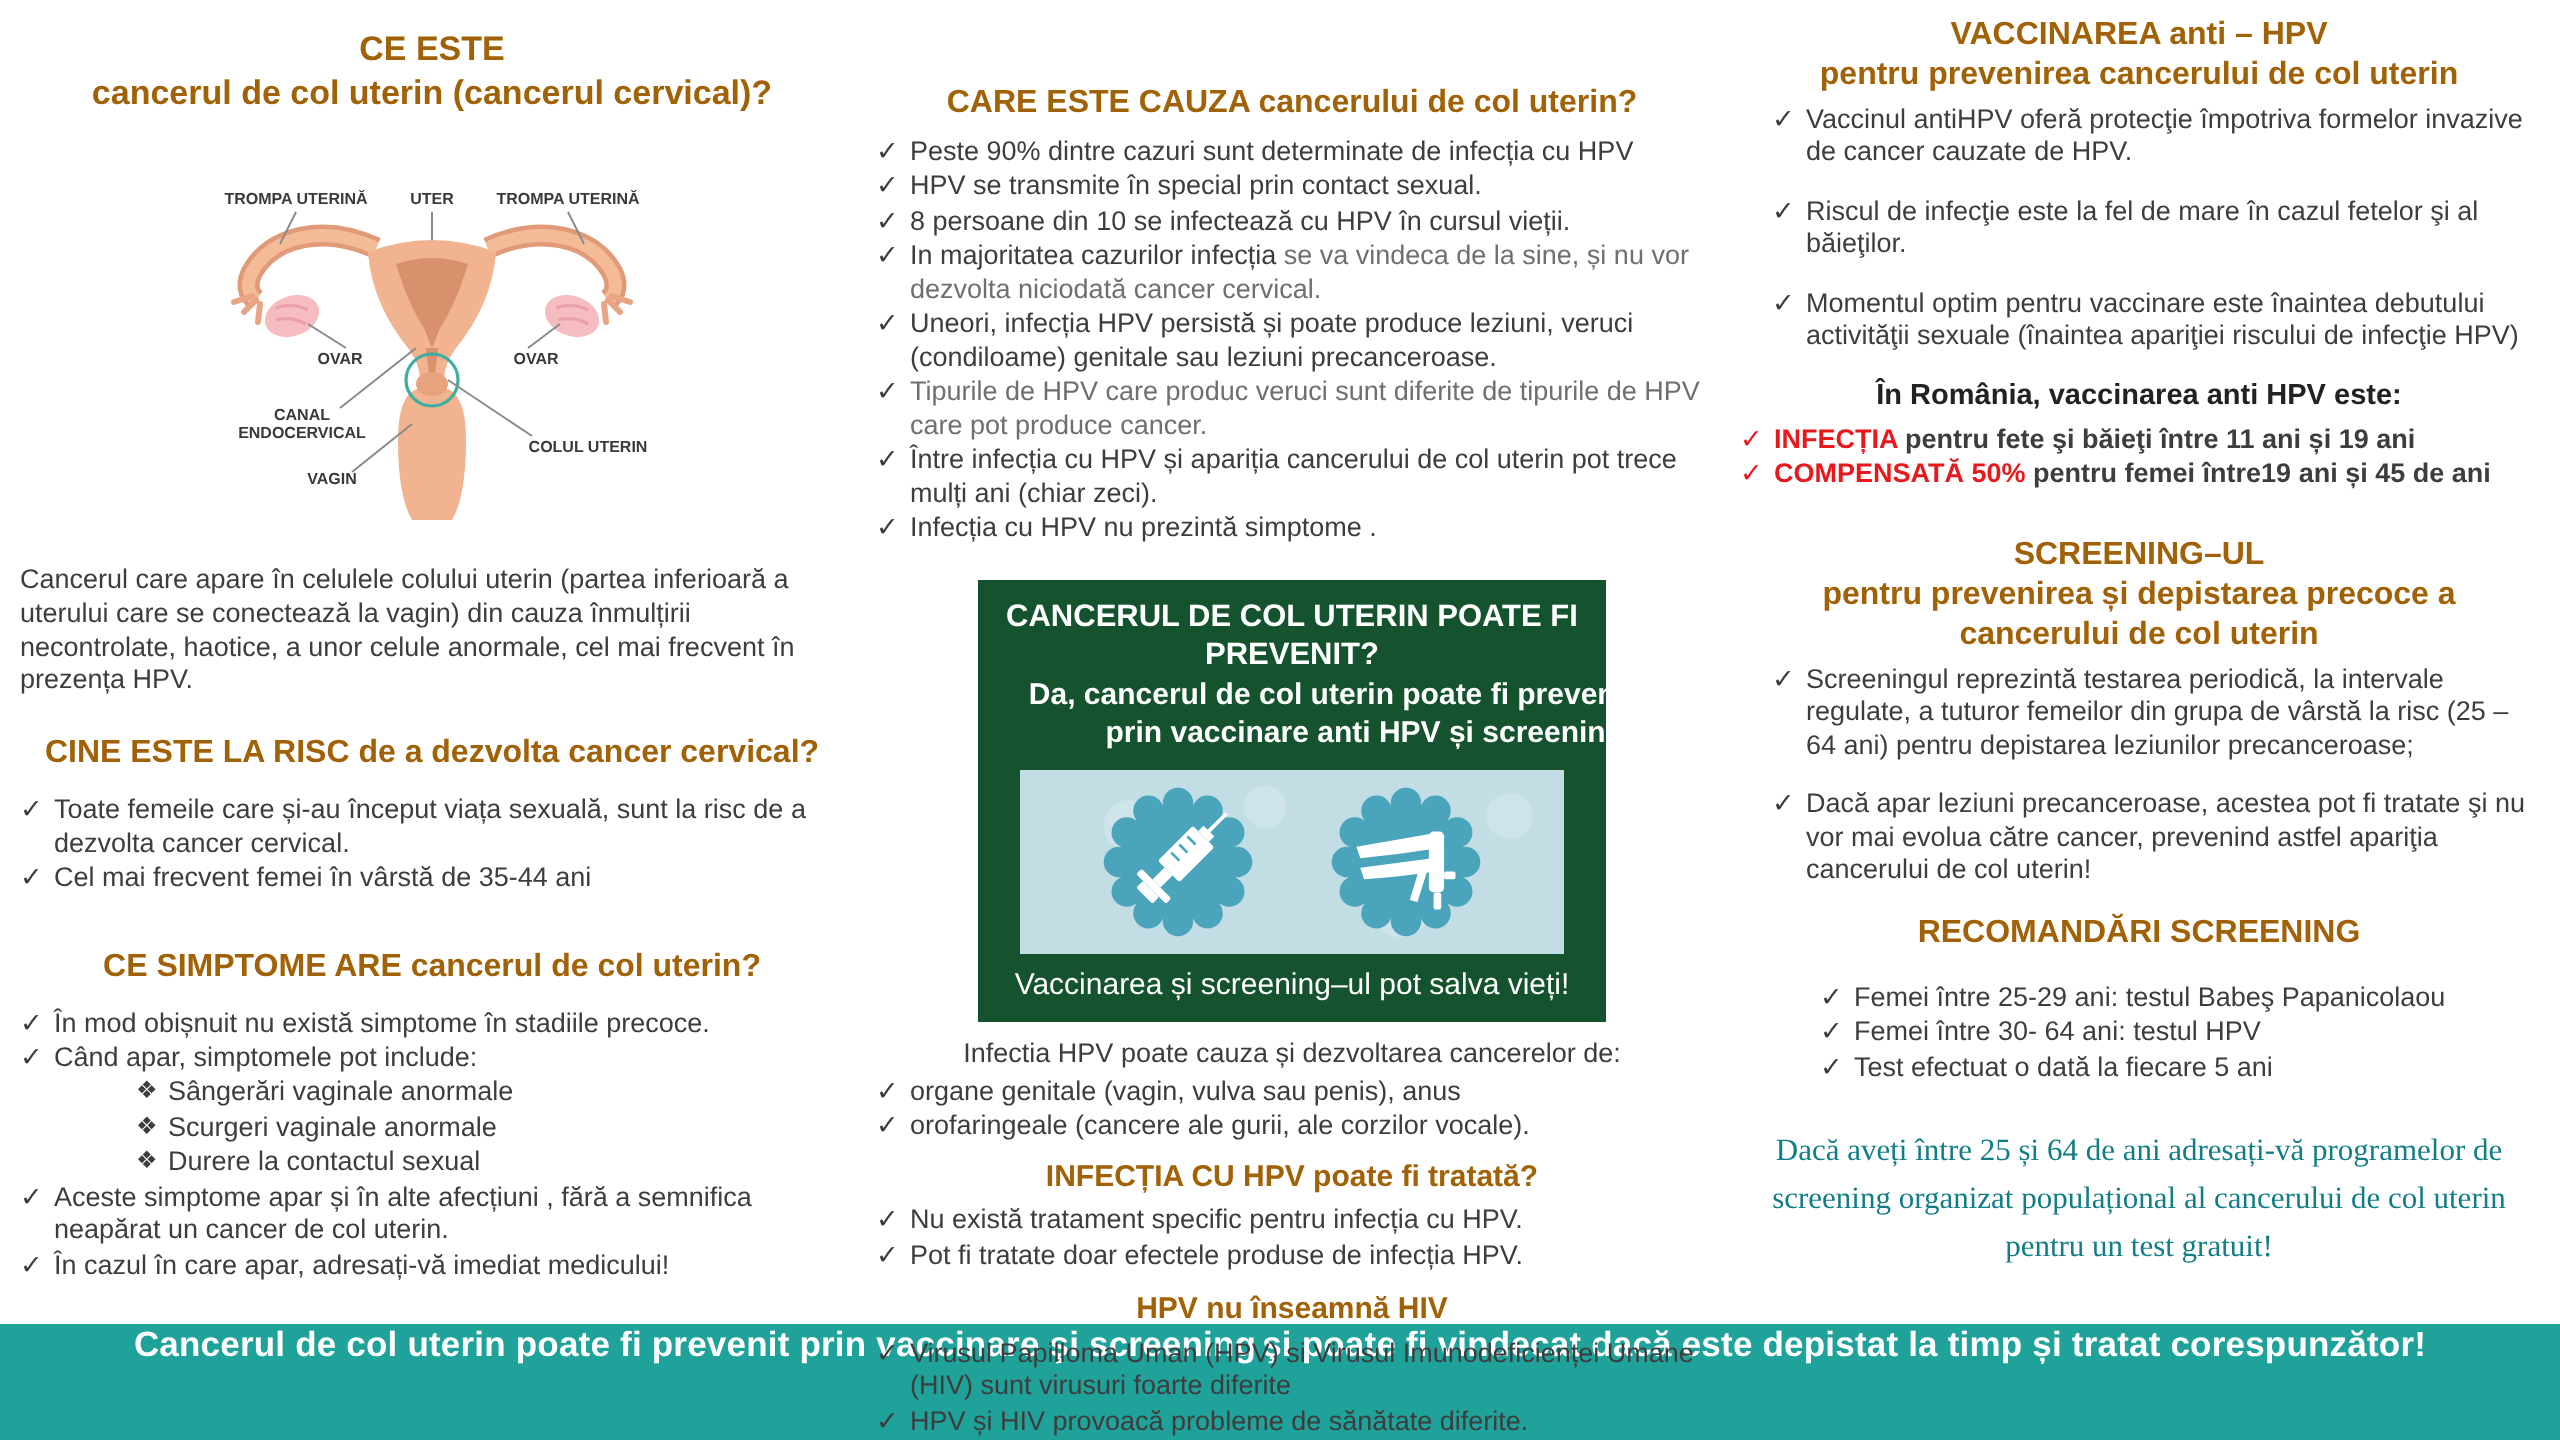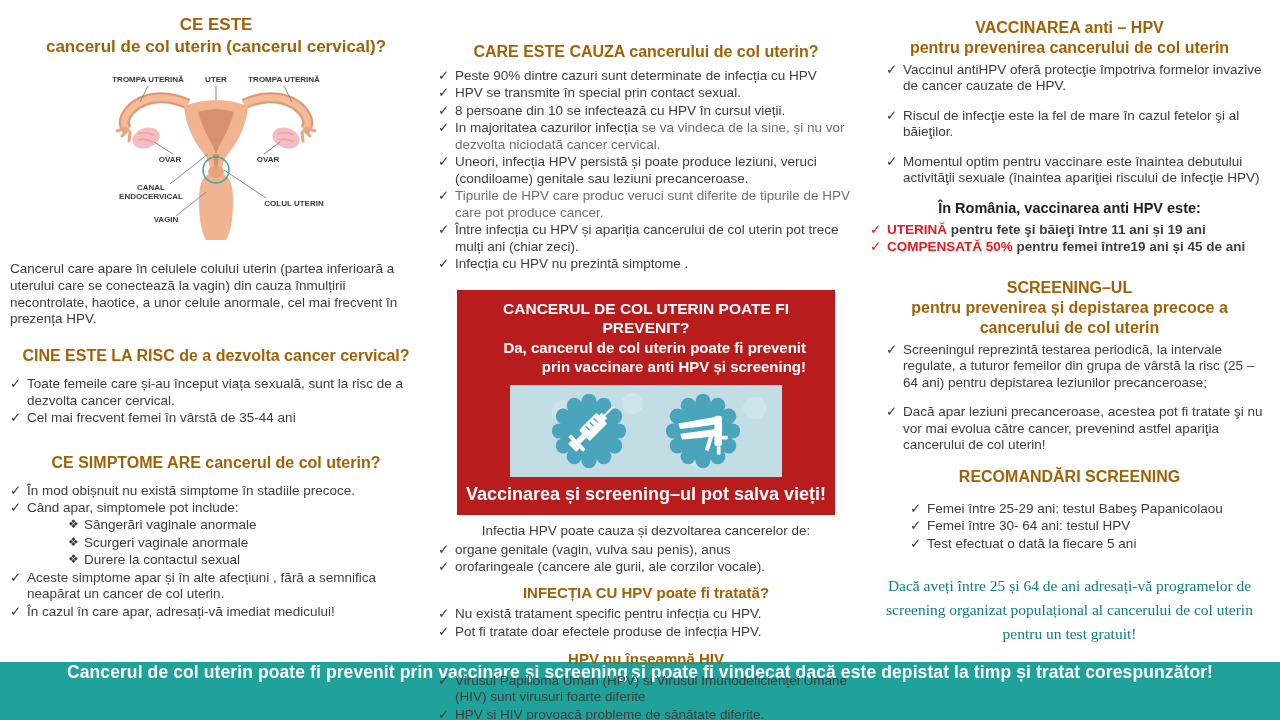--- a/index.html
+++ b/index.html
@@ -3,53 +3,53 @@
 <meta charset="utf-8">
 <style>
   * { margin:0; padding:0; box-sizing:border-box; }
   html,body { width:1280px; height:720px; background:#fff; overflow:hidden;
     font-family:"Liberation Sans", sans-serif; }
   .page { width:1280px; height:720px; position:relative; background:#fff; }
   .content { display:flex; height:662px; }
   .col { position:relative; }
   .col1 { width:430px; padding:14px 8px 0 10px; }
   .col2 { width:430px; padding:12px 6px 0 8px;margin-top:30px; }
-  .col3 { width:420px; padding:8px 11px 0 10px;margin-top:10px; }
+  .col3 { width:420px; padding:8px 11px 0 10px; }
 
   .teal-h { color:#a16207; font-weight:bold; text-align:center; }
   .h-lg { font-size:17px; line-height:1.3; }
   .h-md { font-size:16px; line-height:1.25; }
   .h-sm { font-size:15px; line-height:1.25; }
 
   .body-txt { color:#3d3d3d; font-size:13.5px; line-height:1.24; }
 
   .li { display:flex; color:#3d3d3d; font-size:13.5px; line-height:1.22; margin-bottom:1px; }
   .blt { width:17px; flex:0 0 17px; text-align:left; }
   .li.sub { padding-left:58px; }
   .li.sub .blt { flex:0 0 16px; width:16px; font-size:12px; }
   .txt { flex:1; }
   .c-red { color:#e8191d; }
   .c-gray { color:#6f6f6f; }
   .w-b { font-weight:bold; }
   .list-spaced .li { margin-bottom:13px; }
 
   .intro { margin-top:11px; padding-right:10px; }
 
-  .diagram-wrap { margin-top:12px; text-align:center; }
-
-  .prevent-box { width:378px; margin:17px auto 0; background:#b91c1c; padding:9px 8px 10px; text-align:center; }
+  .diagram-wrap { margin-top:32px; text-align:center; }
+
+  .prevent-box { width:314px; margin:17px auto 0; background:#14532d; padding:9px 8px 10px; text-align:center; }
   .prevent-box .b1 { color:#fff; font-weight:bold; font-size:15.5px; line-height:1.25; }
   .prevent-box .b2 { color:#fff; font-weight:bold; font-size:15px; line-height:1.25; width:320px; margin:2px auto 0;text-align:right; }
   .icon-strip { width:272px; height:92px; margin:8px auto 7px; background:#c3dde5;
      background-image: radial-gradient(circle at 20% 30%, #cfe4ea 0 12px, transparent 13px),
                        radial-gradient(circle at 70% 75%, #cfe4ea 0 14px, transparent 15px),
                        radial-gradient(circle at 45% 20%, #cfe4ea 0 10px, transparent 11px),
                        radial-gradient(circle at 90% 25%, #cfe4ea 0 11px, transparent 12px);
      display:flex; align-items:center; justify-content:center; gap:34px; }
-  .prevent-box .cap { color:#fff; font-weight:bold; font-size:18px; }
+  .prevent-box .cap { color:#fff; font-weight:normal; font-size:15px; }
 
   .center-line { text-align:center; margin-top:8px; }
 
   .romania { color:#222; font-weight:bold; font-size:14.5px; text-align:center; margin:4px 0 6px; }
 
   .cta-serif { font-family:"Liberation Serif", serif; font-weight:normal; color:#117d84;
      font-size:15.5px; line-height:1.55; text-align:center; margin-top:22px; padding:0 4px; }
 
   .banner { height:58px; background:#1fa29a; color:#fff; text-align:center;
      display:flex; flex-direction:row; justify-content:center; gap:3px; }
@@ -319,21 +319,21 @@
           <div class="li">
             <span class="blt">✓</span>
             <span class="txt"><span>Momentul  optim pentru vaccinare  este înaintea debutului activităţii sexuale (înaintea apariţiei riscului de infecţie HPV)</span></span>
           </div>
         </div>
 
       <div class="romania">În România, vaccinarea anti HPV este:</div>
       <div>
           <div class="li">
             <span class="blt c-red">✓</span>
-            <span class="txt"><span class="c-red w-b">UTERINĂ </span><span class="w-b">pentru fete şi băieţi între 11 ani și 19 ani</span></span>
+            <span class="txt"><span class="c-red w-b">INFECȚIA </span><span class="w-b">pentru fete şi băieţi între 11 ani și 19 ani</span></span>
           </div>
           <div class="li">
             <span class="blt c-red">✓</span>
             <span class="txt"><span class="c-red w-b">COMPENSATĂ 50% </span><span class="w-b">pentru femei între19 ani și 45 de ani</span></span>
           </div>
         </div>
 
       <div class="teal-h h-md mt22">
         <div>SCREENING–UL</div>
         <div>pentru prevenirea și depistarea precoce  a</div>

